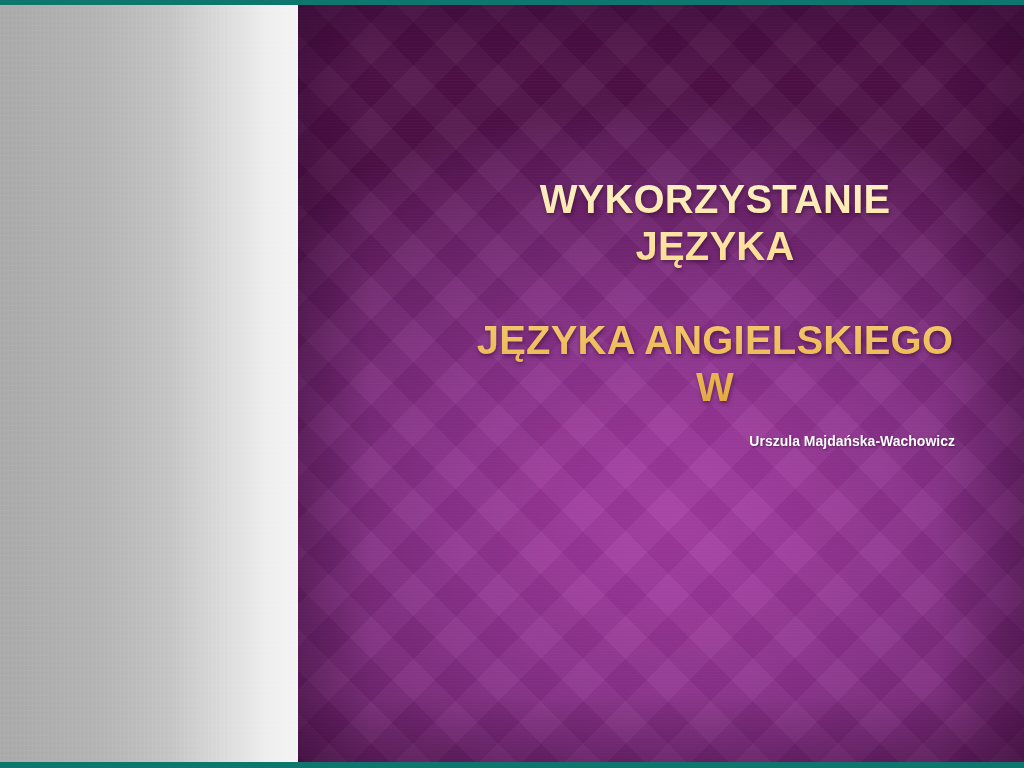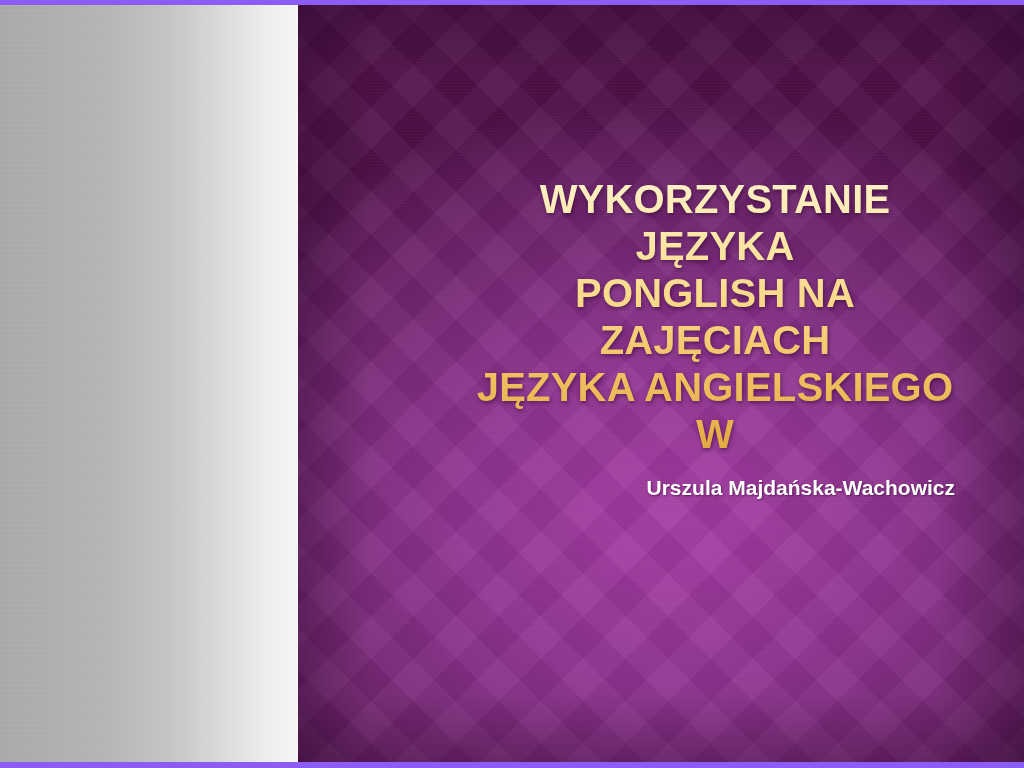--- a/index.html
+++ b/index.html
@@ -11,21 +11,21 @@
     width: 1024px;
     height: 768px;
     overflow: hidden;
     font-family: "Liberation Sans", sans-serif;
   }
 
   #slide {
     position: relative;
     width: 1024px;
     height: 768px;
-    background: #8b5cf6;
+    background: #0f766e;
     overflow: hidden;
   }
 
   
   #left-panel {
     position: absolute;
     left: 0;
     top: 5px;
     width: 298px;
     height: 757px;
@@ -154,21 +154,21 @@
     -webkit-text-fill-color: transparent;
     filter: drop-shadow(1px 2px 2px rgba(45,5,45,0.55));
   }
 
   #subtitle {
     margin: 18px 0 0 0;
     text-align: right;
     padding-right: 1px;
     font-family: "Liberation Sans", sans-serif;
     font-weight: bold;
-    font-size: 21px;
+    font-size: 14px;
     line-height: 24px;
     color: #ffffff;
     text-shadow: 1px 1px 2px rgba(45,5,45,0.55);
   }
 </style>
 </head>
 <body>
 
 <div id="slide">
 
@@ -178,19 +178,19 @@
 
   <div id="right-panel">
     <div id="purple-pattern"></div>
     <div id="purple-grain"></div>
     <div id="purple-vignette"></div>
   </div>
 
   <div id="text-block">
     <h1 id="title">
       <span>Wykorzystanie języka</span><br>
-      <span>ponglish na zajęciach</span><br>
+      <br>
       <span>języka angielskiego w</span><br>
     </h1>
     <p id="subtitle">Urszula Majdańska-Wachowicz</p>
   </div>
 
 </div>
 
 </body></html>

